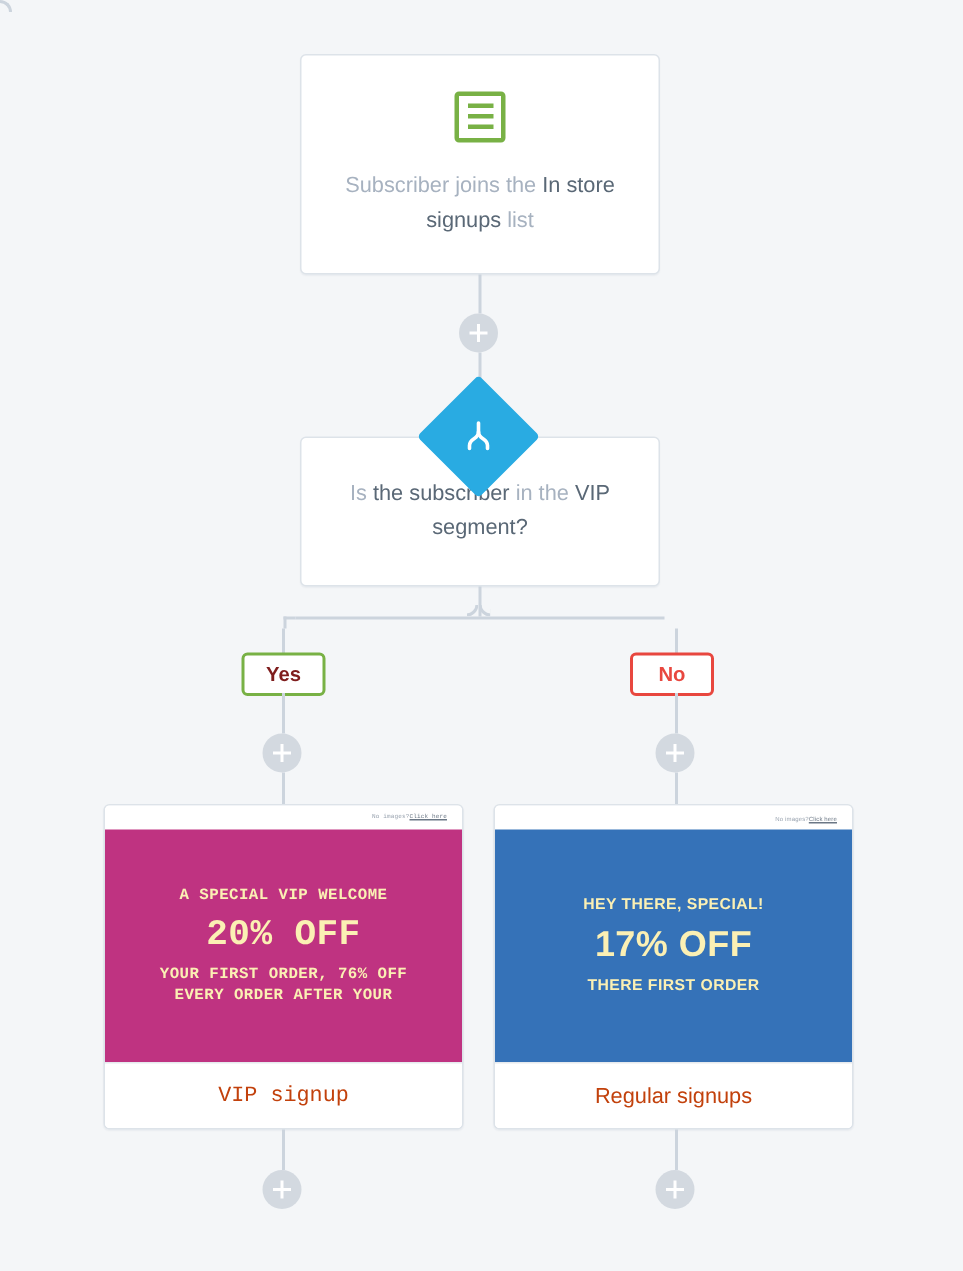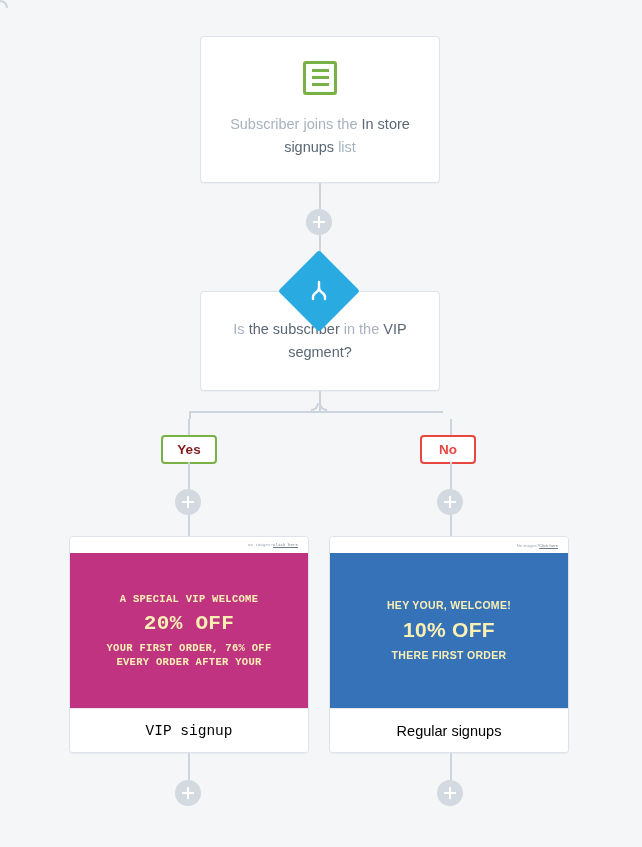--- a/index.html
+++ b/index.html
@@ -140,28 +140,28 @@
     height: 155px;
     display: flex; flex-direction: column;
     align-items: center; justify-content: center;
     text-align: center;
     color: #fbf0b4;
     padding: 0 14px;
   }
   .email-body.vip     { background: #bf3381; }
   .email-body.regular { background: #3572b8; }
   .eb-head { font-size: 10.5px; font-weight: bold; letter-spacing: .3px; }
-  .eb-big  { font-size: 21px; font-weight: bold; margin: 7px 0 6px; letter-spacing: .3px; }
+  .eb-big  { font-size: 24px; font-weight: bold; margin: 7px 0 6px; letter-spacing: .3px; }
   .eb-sub  { font-size: 10.5px; font-weight: bold; line-height: 14px; letter-spacing: .3px; }
   .email-label {
     height: 45px;
     background: #ffffff;
     display: flex; align-items: center; justify-content: center;
     font-size: 14.5px;
-    color: #000000;
+    color: #c2410c;
     border-top: 1px solid #e6eaee;
   }
 </style>
 </head>
 <body>
 
 <div class="canvas">
 
   <div class="card" id="trigger-node">
     <div class="trigger-inner">
@@ -228,22 +228,22 @@
     </div>
     <div class="email-label">VIP signup</div>
   </div>
 
   <div class="card email-card" id="email-card-regular">
     <div class="preheader">
       <span>No images? </span>
         <a href="#">Click here</a>
     </div>
     <div class="email-body regular">
-      <div class="eb-head">HEY YOUR, WELCOME!</div>
-      <div class="eb-big">10% OFF</div>
+      <div class="eb-head">HEY THERE, SPECIAL!</div>
+      <div class="eb-big">17% OFF</div>
       <div class="eb-sub">THERE FIRST ORDER</div>
     </div>
     <div class="email-label">Regular signups</div>
   </div>
 
   <div class="line-v" style="left:188px; top:753px; height:27px;"></div>
   <div class="line-v" style="left:450px; top:753px; height:27px;"></div>
   <div class="plus" style="left:175px; top:780px;"></div>
   <div class="plus" style="left:437px; top:780px;"></div>
 

